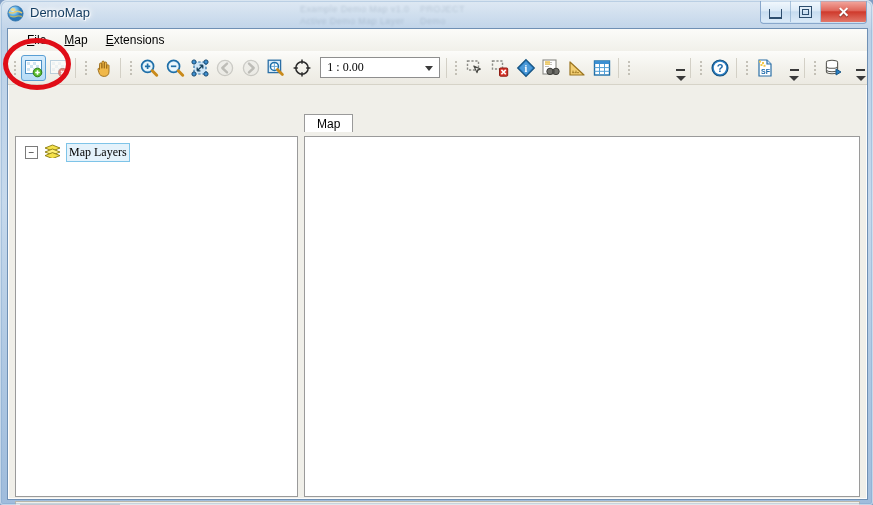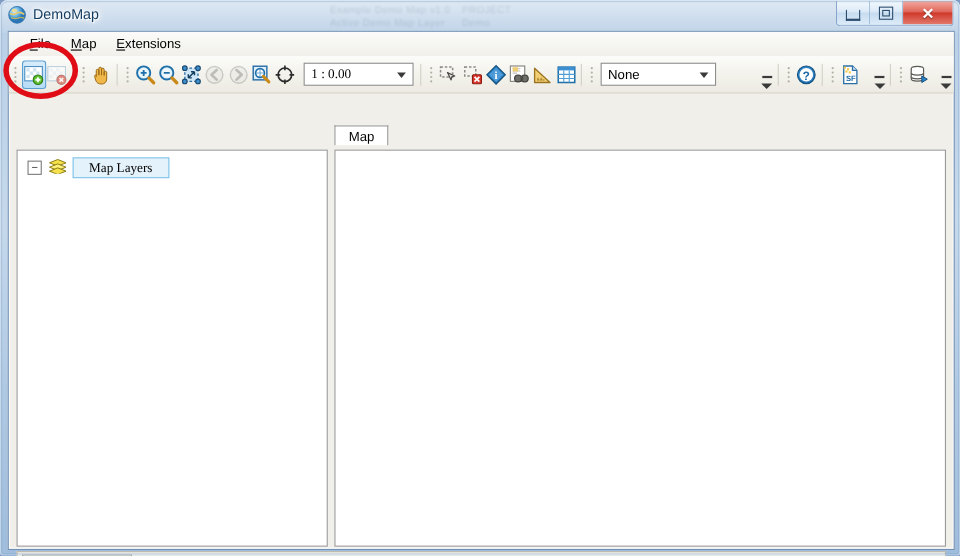--- a/index.html
+++ b/index.html
@@ -68,21 +68,21 @@
   .tabstrip{position:absolute;display:flex;align-items:flex-end;height:18px;}
   .tab{height:17px;padding:0 8px;font-size:12px;display:flex;align-items:center;box-sizing:border-box;
     border:1px solid #9a9a9a;border-bottom:none;background:#f2f1eb;margin-right:2px;color:#000;}
   .tab.active{background:#fff;height:18px;border-color:#9a9a9a;position:relative;z-index:3;}
   .tab.active .focus{border:1px dotted #555;padding:0 1px;}
 
   .legendpanel{position:absolute;left:7px;top:107px;width:283px;height:361px;background:#fff;border:1px solid #9a9a9a;box-sizing:border-box;}
   .treerow{display:flex;align-items:center;padding:6px 0 0 9px;}
   .expander{width:11px;height:11px;border:1px solid #7b7b7b;background:#fff;display:flex;align-items:center;justify-content:center;font-size:10px;line-height:1;color:#2b2b2b;font-family:"Liberation Sans",sans-serif;}
   .layers-ico{margin:0 5px 0 6px;}
-  .node-label{font-size:12px;padding:1px 14px;background:#e4f2fb;border:1px solid #7ec4e8;color:#000;font-family:"Liberation Serif",serif;}
+  .node-label{font-size:12px;padding:1px 2px;background:#e4f2fb;border:1px solid #7ec4e8;color:#000;font-family:"Liberation Serif",serif;}
 
   .mappanel{position:absolute;left:296px;top:107px;width:556px;height:361px;background:#fff;border:1px solid #9a9a9a;box-sizing:border-box;}
 
   .statusbar{position:absolute;left:7px;top:472px;width:845px;height:21px;background:#f0efe9;
     border:1px solid #b9b6ab;box-sizing:border-box;display:flex;align-items:center;}
   .progress{width:100px;height:15px;margin-left:4px;border:1px solid #9a9a9a;box-sizing:border-box;
     background:linear-gradient(180deg,#fdfdfd,#dcdcdc 55%,#cfcfcf);}
 
   
   .hl-ellipse{position:absolute;left:3px;top:38px;width:68px;height:52px;border:5px solid #e00d17;
@@ -324,24 +324,20 @@
       </div>
 
       <span class="tsep"></span>
       <span class="tgrip">
           <i></i>
           <i></i>
           <i></i>
           <i></i>
         </span>
 
-      <div class="combo" style="width:128px;margin-left:2px;">
-        <span class="val" style="font-family:'Liberation Sans',sans-serif;">None</span>
-        <span class="arr"></span>
-      </div>
 
       <span class="ovfwrap" style="margin-left:40px;">
         <span class="ovfbar"></span>
           <span class="ovf"></span>
       </span>
 
       <span class="tsep"></span>
       <span class="tgrip">
           <i></i>
           <i></i>

